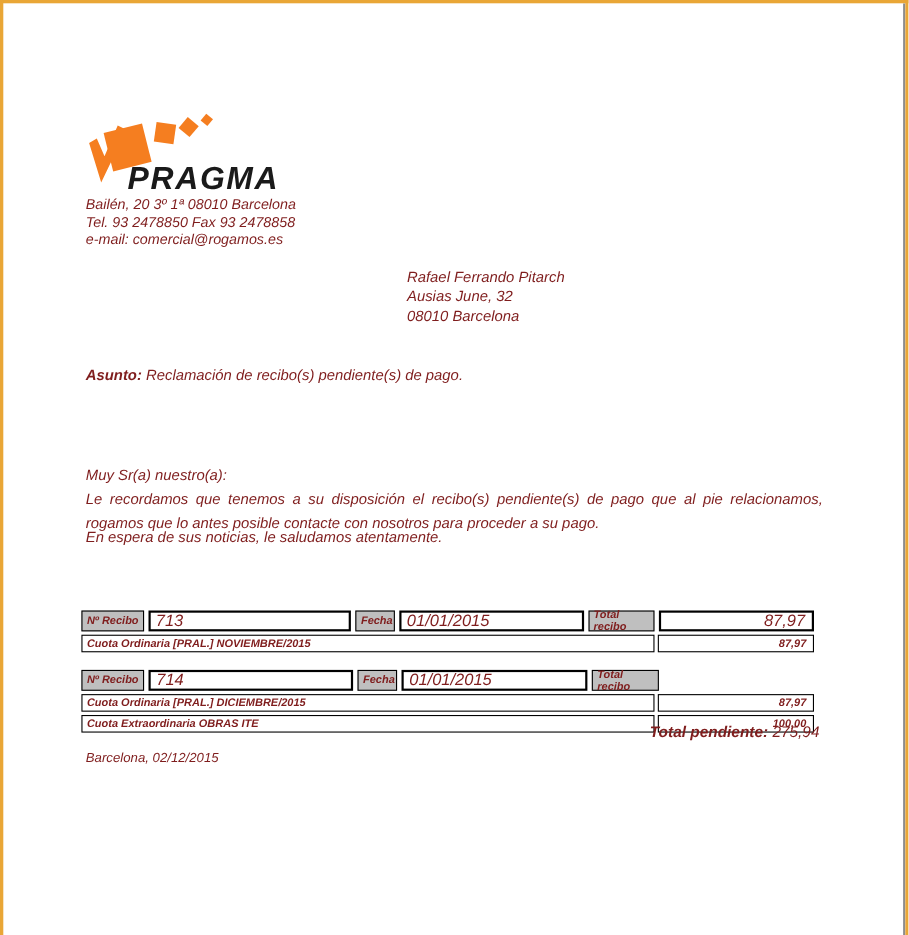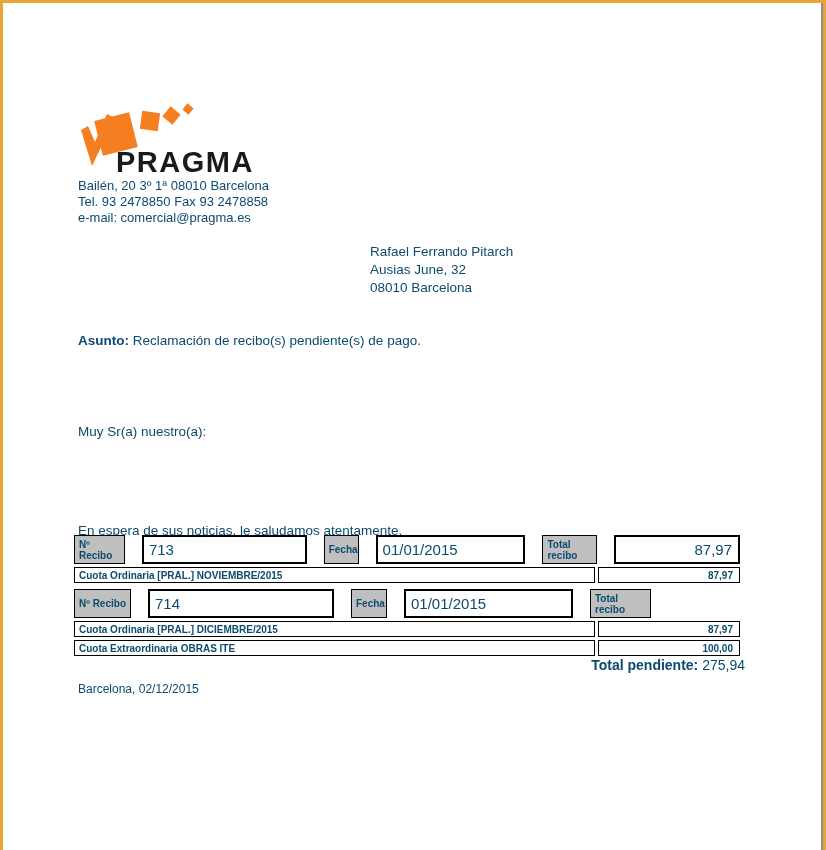--- a/index.html
+++ b/index.html
@@ -6,22 +6,23 @@
   html, body { background: #ffffff; }
   .page {
     position: relative;
     width: 826px;
     height: 850px;
     background: #ffffff;
     border-top: 3px solid #E9A636;
     border-left: 3px solid #E9A636;
     border-right: 3px solid #E9A636;
     font-family: "Liberation Sans", sans-serif;
-    color: #0c4a6e;
+    color: #7f1d1d;
     overflow: hidden;
+    font-style: italic;
   }
   .right-edge-line {
     position: absolute;
     top: 0; right: 0;
     width: 2px; height: 100%;
     background: #8C8C8C;
   }
   
   .logo-block { position: absolute; left: 75px; top: 97px; width: 200px; height: 78px; }
   .logo-text { font-family: "Liberation Sans", sans-serif; }
@@ -31,26 +32,26 @@
   .recipient { position: absolute; left: 367px; top: 240px; font-size: 13.5px; line-height: 18px; }
   
   .subject { position: absolute; left: 75px; top: 330px; font-size: 13.5px; }
   .bold { font-weight: bold; margin-top: 28px; }
   
   .salutation { position: absolute; left: 75px; top: 421px; font-size: 13.5px; }
   .paragraph {
     position: absolute; left: 75px; top: 440px; width: 670px;
     font-size: 13.5px; line-height: 22px; text-align: justify;
   }
-  .closing { position: absolute; left: 75px; top: 520px; font-size: 13.5px; }
+  .closing { position: absolute; left: 75px; top: 478px; font-size: 13.5px; }
   
   .receipt { position: absolute; left: 71px; width: 666px; }
   .receipt-1 { top: 532px; }
   .receipt-2 { top: 586px; }
-  .hdr { display: flex; gap: 17px; height: 29px; }
+  .hdr { display: flex; gap: 4px; height: 19px; margin-top: 20px; }
   .cell { border: 1px solid #000; display: flex; align-items: center; }
   .lab { background: #BFBFBF; font-size: 10px; font-weight: bold; padding-left: 4px; }
   .val { border-width: 2px; font-size: 15px; padding-left: 5px; background: #fff; }
   .w-lab1 { width: 57px; }
   .w-val1 { width: 186px; }
   .w-lab2 { width: 36px; }
   .w-val2 { width: 169px; }
   .w-lab3 { width: 61px; }
   .w-val3 { width: 142px; }
   .amt-right { justify-content: flex-end; padding-left: 0; padding-right: 6px; }
@@ -74,34 +75,35 @@
       <rect x="63" y="12" width="18" height="18" transform="rotate(8 72 21)" fill="#F57E20"></rect>
       <rect x="87" y="9" width="13" height="13" transform="rotate(40 93.5 15.5)" fill="#F57E20"></rect>
       <rect x="106" y="5" width="8" height="8" transform="rotate(40 110 9)" fill="#F57E20"></rect>
       <text class="logo-text" x="38" y="72" font-size="29" font-weight="bold" letter-spacing="1.5" fill="#1a1a1a">PRAGMA</text>
     </svg>
   </div>
 
   <div class="sender-address">
     <div>Bailén, 20 3º 1ª 08010 Barcelona</div>
     <div>Tel. 93 2478850 Fax 93 2478858</div>
-    <div>e-mail: comercial@pragma.es</div>
+    <div>e-mail: comercial@rogamos.es</div>
   </div>
 
   <div class="recipient">
     <div>Rafael Ferrando Pitarch</div>
     <div>Ausias June, 32</div>
     <div>08010 Barcelona</div>
   </div>
 
   <div class="subject">
     <span class="bold">Asunto:</span><span> Reclamación de recibo(s) pendiente(s) de pago.</span>
   </div>
 
   <div class="salutation">Muy Sr(a) nuestro(a):</div>
+  <div class="paragraph">Le recordamos que tenemos a su disposición el recibo(s) pendiente(s) de pago que al pie relacionamos, rogamos que lo antes posible contacte con nosotros para proceder a su pago.</div>
   <div class="closing">En espera de sus noticias, le saludamos atentamente.</div>
 
   <div class="receipt receipt-1">
     <div class="hdr">
       <div class="cell lab w-lab1">Nº Recibo</div>
       <div class="cell val w-val1">713</div>
       <div class="cell lab w-lab2">Fecha</div>
       <div class="cell val w-val2">01/01/2015</div>
       <div class="cell lab w-lab3">Total recibo</div>
       <div class="cell val w-val3 amt-right">87,97</div>

